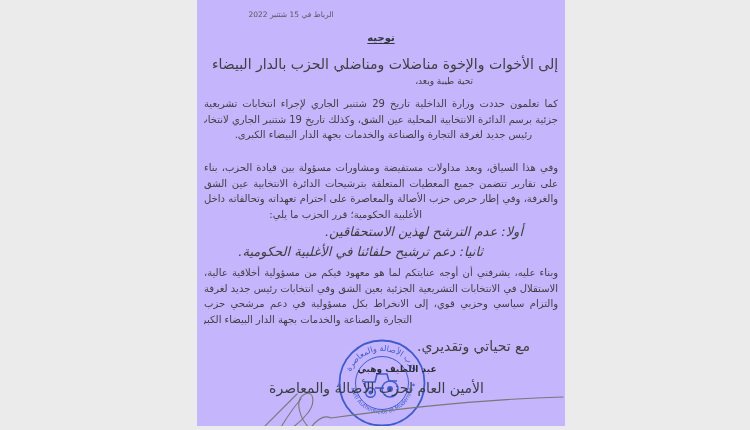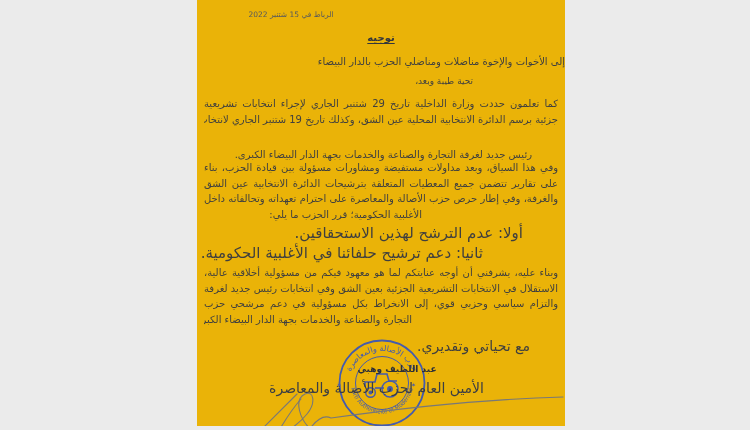--- a/index.html
+++ b/index.html
@@ -4,35 +4,35 @@
 <style>
   html,body{margin:0;padding:0;}
   body{
     width:750px;height:430px;overflow:hidden;position:relative;
     background:#ebebeb;
     font-family:"DejaVu Sans",sans-serif;
     -webkit-font-smoothing:antialiased;
   }
   .page{
     position:absolute;left:197px;top:0;width:368px;height:426px;
-    background:#eab308;overflow:hidden;direction:rtl;color:#3f3f3f;
+    background:#c4b5fd;overflow:hidden;direction:rtl;color:#3f3f3f;
   }
   .abs{position:absolute;}
   .date{top:10px;left:48px;width:92px;text-align:center;font-size:7.5px;color:#55585e;white-space:nowrap;}
   .title{top:32px;left:0;right:0;text-align:center;font-size:10px;font-weight:bold;
          text-decoration:underline;text-underline-offset:2px;color:#33363c;}
-  .addressee{top:56px;left:8px;right:0;font-size:10px;white-space:nowrap;}
+  .addressee{top:56px;left:8px;right:0;text-align:center;font-size:14px;white-space:nowrap;}
   .greeting{top:76px;right:92px;font-size:9px;white-space:nowrap;}
   .para{left:7px;right:7px;}
   .p1{top:96px;} .p2{top:160px;} .p3{top:265px;}
   .line{height:15.5px;font-size:10px;line-height:15.5px;direction:rtl;color:#3f3f3f;}
   .jl{text-align:justify;text-align-last:justify;overflow:hidden;white-space:nowrap;}
   .rl{text-align:right;white-space:nowrap;overflow:hidden;}
-  .ind26{padding-right:26px;margin-top:20px;} .ind136{padding-right:136px;} .ind146{padding-right:146px;}
-  .item{font-size:15px;white-space:nowrap;}
+  .ind26{padding-right:26px;} .ind136{padding-right:136px;} .ind146{padding-right:146px;}
+  .item{font-size:13px;white-space:nowrap;font-style:italic;}
   .it1{top:224px;right:42px;} .it2{top:244px;right:82px;}
   .closing{top:338px;right:35px;font-size:14px;white-space:nowrap;}
   .stamp{top:338px;left:140px;width:90px;height:90px;z-index:2;opacity:.88;}
   .signame{top:364px;left:120px;width:160px;text-align:center;font-size:9px;font-weight:bold;
            color:#2c2f38;z-index:3;white-space:nowrap;}
   .sigtitle{top:380px;left:93px;width:194px;text-align:center;font-size:14px;color:#3a3d44;
             z-index:3;white-space:nowrap;}
   .sigsvg{left:0;top:0;z-index:4;pointer-events:none;}
 </style>
 </head>

